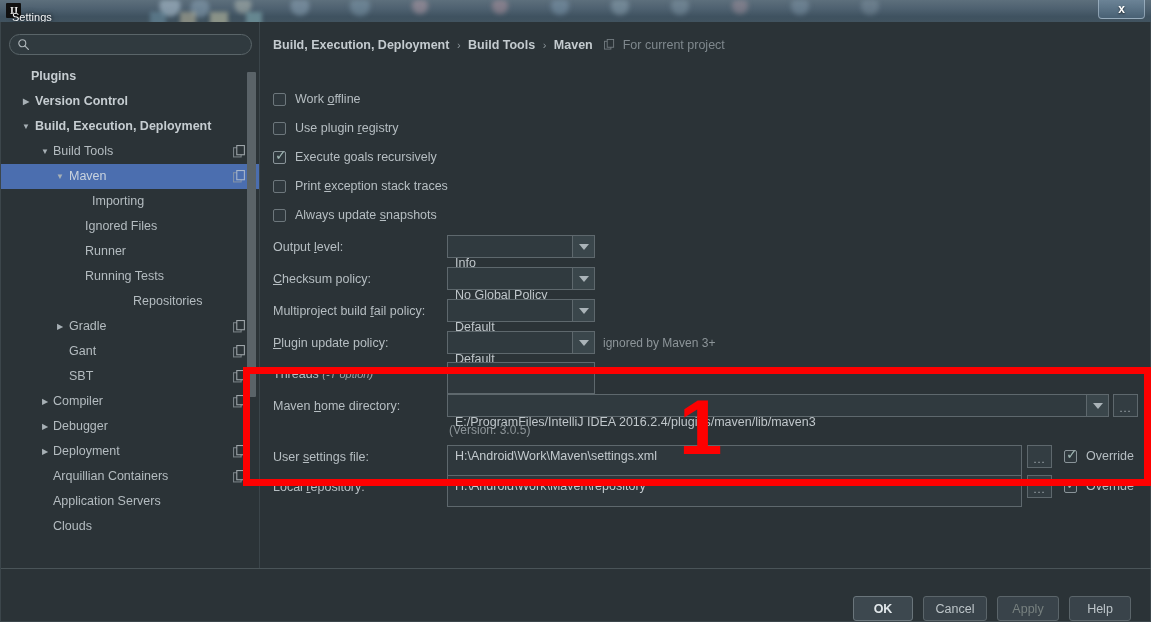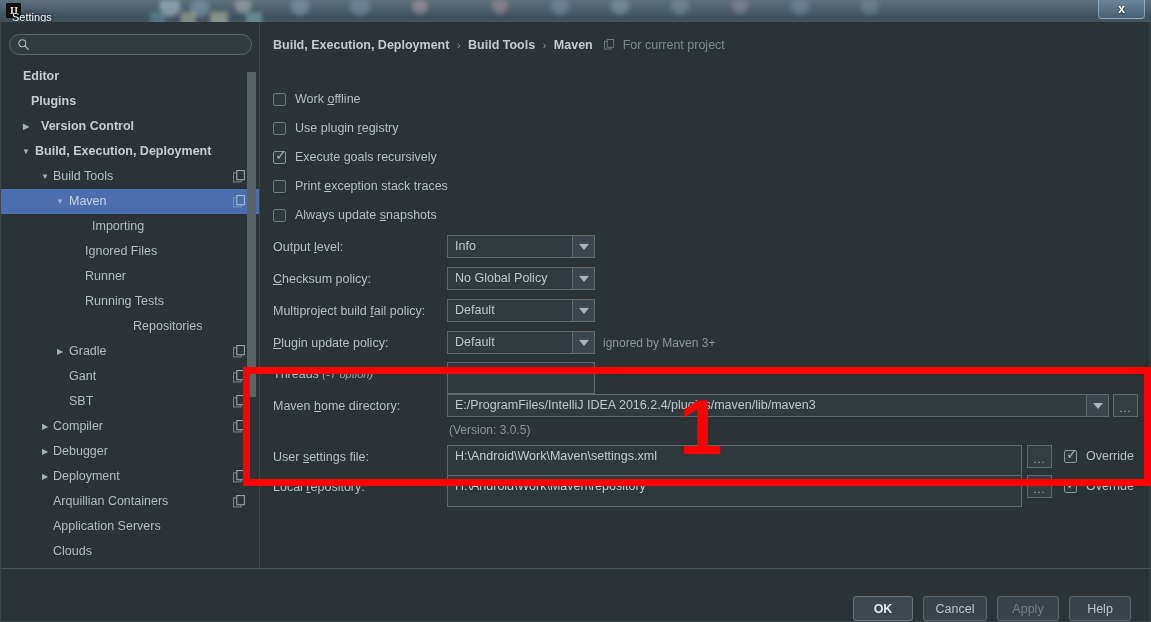--- a/index.html
+++ b/index.html
@@ -163,21 +163,21 @@
   u { text-decoration: underline; }
 
   .fld-label {
     position: absolute; font-size: 12.5px; color: #b6bec2; white-space: nowrap;
   }
   .combo {
     position: absolute; height: 23px;
     border: 1px solid #5e686d; background: #303a3f;
   }
   .combo-text {
-    position: absolute; left: 7px; top: 3px;
+    position: absolute; left: 7px; top: 20px;
     font-size: 12.5px; color: #c0c7cb; white-space: nowrap;
   }
   .combo-btn {
     position: absolute; right: 0; top: 0; width: 22px; height: 21px;
     background: #3a464b; border-left: 1px solid #5e686d;
     display: flex; align-items: center; justify-content: center;
   }
   .caret {
     width: 0; height: 0;
     border-left: 5px solid transparent; border-right: 5px solid transparent;
@@ -250,28 +250,25 @@
     <div class="sidebar">
       <div class="search-wrap">
         <div class="search-box"></div>
         <svg class="search-icon" viewBox="0 0 16 16">
           <circle cx="6.5" cy="6.5" r="4.3" fill="none" stroke="#aeb6ba" stroke-width="1.4"></circle>
           <line x1="9.7" y1="9.7" x2="14" y2="14" stroke="#aeb6ba" stroke-width="1.6" stroke-linecap="round"></line>
         </svg>
       </div>
       <div class="tree" id="tree">
           <div class="trow bold">
-            <span class="tlabel" style="left: 22px;">Editor</span>
-          </div>
-          <div class="trow bold">
             <span class="tlabel" style="left: 30px;">Plugins</span>
           </div>
           <div class="trow bold">
             <span class="tw-arrow" style="left: 18px;">▶</span>
-            <span class="tlabel" style="left: 40px;">Version Control</span>
+            <span class="tlabel" style="left: 34px;">Version Control</span>
           </div>
           <div class="trow bold">
             <span class="tw-arrow" style="left: 18px;">▼</span>
             <span class="tlabel" style="left: 34px;">Build, Execution, Deployment</span>
           </div>
           <div class="trow">
             <span class="tw-arrow" style="left: 37px;">▼</span>
             <span class="tlabel" style="left: 52px;">Build Tools</span>
             <svg class="tcopy" viewBox="0 0 12 12">
               <rect x="0.5" y="2.5" width="7" height="8.5" fill="none" stroke="#98a1a6" stroke-width="1"></rect>

